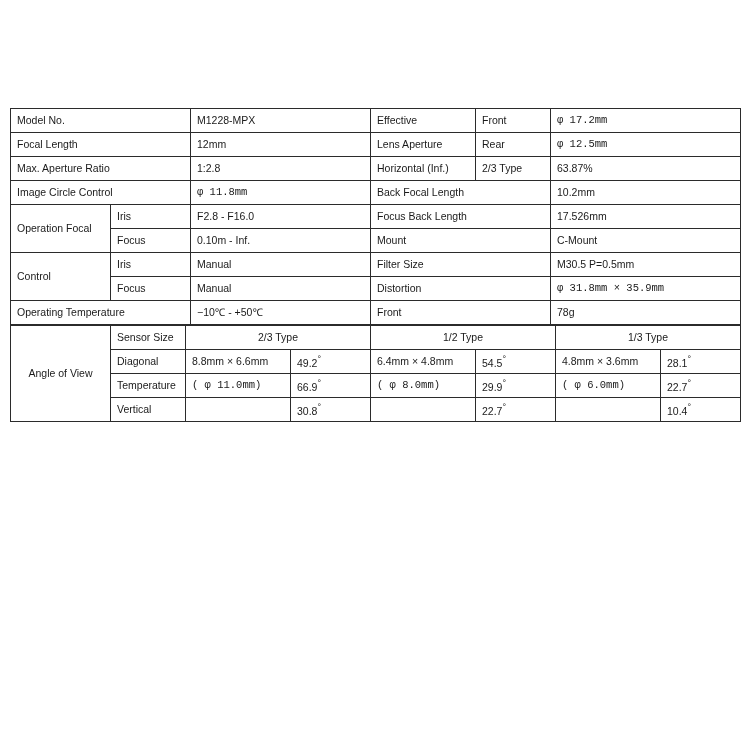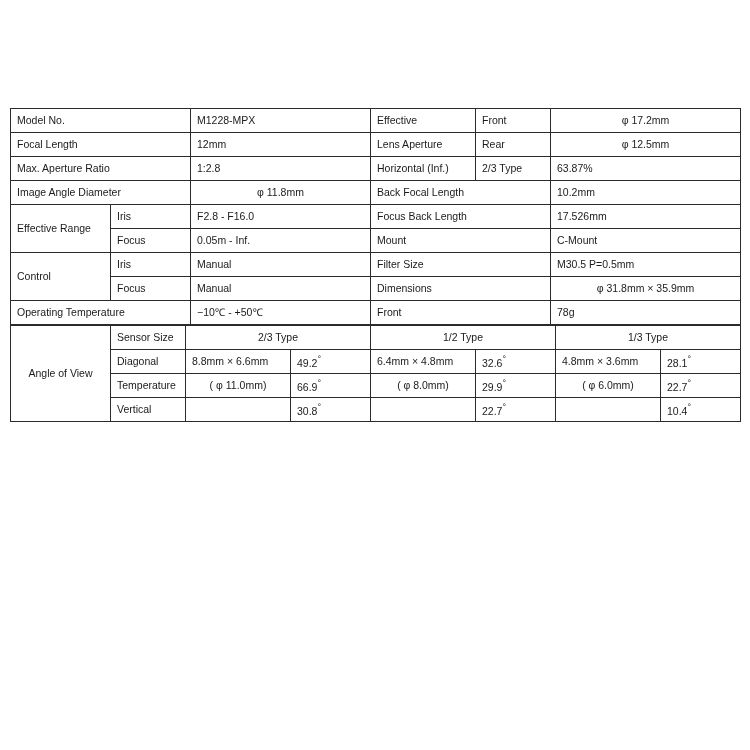--- a/index.html
+++ b/index.html
@@ -30,21 +30,21 @@
   table.spec td {
     border: 1px solid #2b2b2b;
     padding: 4px 6px;
     height: 15px;
     vertical-align: middle;
     line-height: 1.15;
     white-space: nowrap;
     overflow: hidden;
   }
   td.center { text-align: center; }
-  .phi { font-family: Liberation Sans, sans-serif; text-align: center; }
+  .phi { font-family: Liberation Mono, monospace; }
   .deg { font-size: 9px; vertical-align: super; }
 </style>
 </head>
 <body>
 
 <div class="spec-wrap">
   <table class="spec">
     <colgroup>
       <col style="width:100px">
       <col style="width:80px">
@@ -73,53 +73,53 @@
 
       <tr>
         <td colspan="2">Max. Aperture Ratio</td>
         <td>1:2.8</td>
         <td>Horizontal (Inf.)</td>
         <td>2/3 Type</td>
         <td>63.87%</td>
       </tr>
 
       <tr>
-        <td colspan="2">Image Angle Diameter</td>
+        <td colspan="2">Image Circle Control</td>
         <td class="phi">φ 11.8mm</td>
         <td colspan="2">Back Focal Length</td>
         <td>10.2mm</td>
       </tr>
 
       <tr>
-        <td rowspan="2">Effective Range</td>
+        <td rowspan="2">Operation Focal</td>
         <td>Iris</td>
         <td>F2.8 - F16.0</td>
         <td colspan="2">Focus Back Length</td>
         <td>17.526mm</td>
       </tr>
 
       <tr>
         <td>Focus</td>
-        <td>0.05m - Inf.</td>
+        <td>0.10m - Inf.</td>
         <td colspan="2">Mount</td>
         <td>C-Mount</td>
       </tr>
 
       <tr>
         <td rowspan="2">Control</td>
         <td>Iris</td>
         <td>Manual</td>
         <td colspan="2">Filter Size</td>
         <td>M30.5 P=0.5mm</td>
       </tr>
 
       <tr>
         <td>Focus</td>
         <td>Manual</td>
-        <td colspan="2">Dimensions</td>
+        <td colspan="2">Distortion</td>
         <td class="phi">φ 31.8mm × 35.9mm</td>
       </tr>
 
       <tr>
         <td colspan="2">Operating Temperature</td>
         <td>−10℃ - +50℃</td>
         <td colspan="2">Front</td>
         <td>78g</td>
       </tr>
     </tbody>
@@ -142,21 +142,21 @@
         <td>Sensor Size</td>
         <td colspan="2" class="center">2/3 Type</td>
         <td colspan="2" class="center">1/2 Type</td>
         <td colspan="2" class="center">1/3 Type</td>
       </tr>
       <tr>
         <td>Diagonal</td>
         <td>8.8mm × 6.6mm</td>
         <td><span>49.2</span><span class="deg">°</span></td>
         <td>6.4mm × 4.8mm</td>
-        <td><span>32.6</span><span class="deg">°</span></td>
+        <td><span>54.5</span><span class="deg">°</span></td>
         <td>4.8mm × 3.6mm</td>
         <td><span>28.1</span><span class="deg">°</span></td>
       </tr>
       <tr>
         <td>Temperature</td>
         <td class="phi">( φ 11.0mm)</td>
         <td><span>66.9</span><span class="deg">°</span></td>
         <td class="phi">( φ 8.0mm)</td>
         <td><span>29.9</span><span class="deg">°</span></td>
         <td class="phi">( φ 6.0mm)</td>

